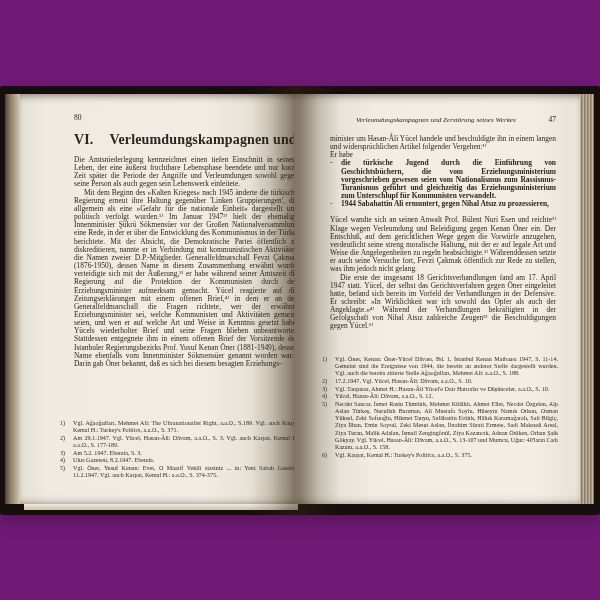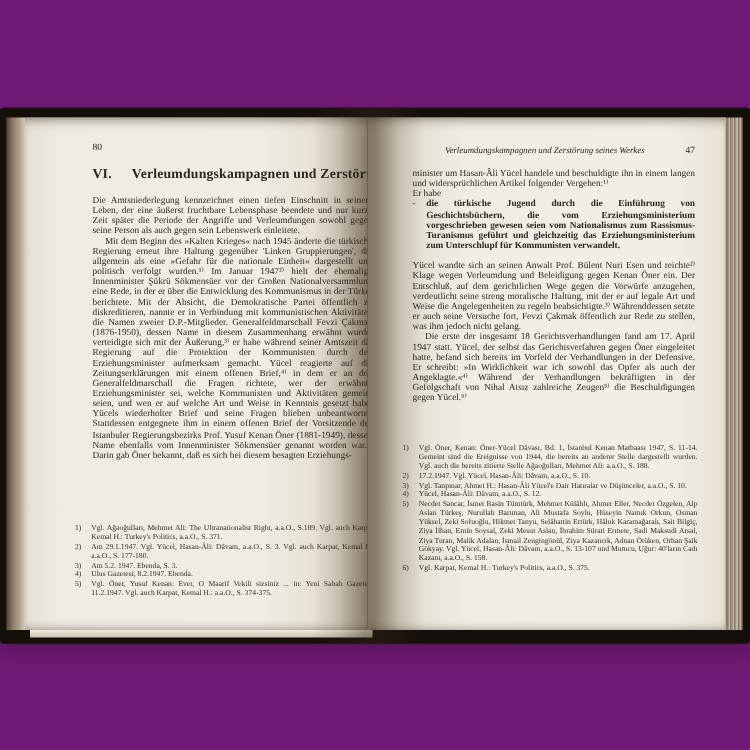--- a/index.html
+++ b/index.html
@@ -20,21 +20,21 @@
         box-shadow:inset 0 7px 9px -6px rgba(40,30,20,.55), inset 0 -6px 8px -6px rgba(40,30,20,.45);}
   .bottom-stack{position:absolute;left:24px;bottom:5px;width:274px;height:6px;
         background:linear-gradient(180deg,#f0ebdf,#c9c1ad);}
   .gutter{position:absolute;left:250px;top:0;width:90px;height:100%;z-index:6;pointer-events:none;
         background:linear-gradient(90deg,rgba(60,44,27,0) 0%,rgba(60,44,27,.16) 24%,rgba(50,36,21,.42) 46%,rgba(50,36,21,.46) 55%,rgba(60,44,27,.18) 76%,rgba(60,44,27,0) 100%);}
   .txt{color:#2b261f;}
   
   .lp-content{position:absolute;left:54px;top:20px;width:224px;}
   .pnum{font-size:7.6px;line-height:8px;}
   .lp-pnum{margin-bottom:13px;}
-  .heading{display:flex;gap:16px;font-weight:bold;font-size:11px;line-height:9px;
+  .heading{display:flex;gap:16px;font-weight:bold;font-size:14px;line-height:9px;
            letter-spacing:.15px;white-space:nowrap;margin-bottom:12px;}
   .para{font-size:7.45px;line-height:8.15px;text-align:justify;}
   .para.indent{text-indent:10px;}
   .footblock{position:absolute;font-size:6.1px;line-height:7.15px;color:#332e26;}
   .lp-foot{left:40px;top:326px;width:240px;}
   .rp-foot{left:28px;top:262px;width:236px;}
   .fn{display:flex;margin-bottom:.5px;}
   .fn-marker{flex:0 0 13px;}
   .fn-text{flex:1;text-align:justify;}
   
@@ -95,20 +95,24 @@
         <div class="rp-header">
           <span class="rh-title">Verleumdungskampagnen und Zerstörung seines Werkes</span>
           <span class="pnum">47</span>
         </div>
         <div class="para">minister um Hasan-Âli Yücel handele und beschuldigte ihn in einem langen und widersprüchlichen Artikel folgender Vergehen:¹⁾</div>
         <div class="list-intro">Er habe</div>
         <div class="li">
           <span class="li-marker">-</span>
           <span class="li-text">die türkische Jugend durch die Einführung von Geschichtsbüchern, die vom Erziehungsministerium vorgeschrieben gewesen seien vom Nationalismus zum Rassismus-Turanismus geführt und gleichzeitig das Erziehungsministerium zum Unterschlupf für Kommunisten verwandelt.</span>
         </div>
+        <div class="li">
+          <span class="li-marker">-</span>
+          <span class="li-text">1944 Sabahattin Ali ermuntert, gegen Nihal Atsız zu prozessieren,</span>
+        </div>
         <div class="para gap8">Yücel wandte sich an seinen Anwalt Prof. Bülent Nuri Esen und reichte²⁾ Klage wegen Verleumdung und Beleidigung gegen Kenan Öner ein. Der Entschluß, auf dem gerichtlichen Wege gegen die Vorwürfe anzugehen, verdeutlicht seine streng moralische Haltung, mit der er auf legale Art und Weise die Angelegenheiten zu regeln beabsichtigte.³⁾ Währenddessen setzte er auch seine Versuche fort, Fevzi Çakmak öffentlich zur Rede zu stellen, was ihm jedoch nicht gelang.</div>
         <div class="para indent">Die erste der insgesamt 18 Gerichtsverhandlungen fand am 17. April 1947 statt. Yücel, der selbst das Gerichtsverfahren gegen Öner eingeleitet hatte, befand sich bereits im Vorfeld der Verhandlungen in der Defensive. Er schreibt: »In Wirklichkeit war ich sowohl das Opfer als auch der Angeklagte.«⁴⁾ Während der Verhandlungen bekräftigten in der Gefolgschaft von Nihal Atsız zahlreiche Zeugen⁵⁾ die Beschuldigungen gegen Yücel.⁶⁾</div>
       </div>
       <div class="footblock rp-foot">
         <div class="fn">
           <span class="fn-marker">1)</span>
           <span class="fn-text">Vgl. Öner, Kenan: Öner-Yücel Dâvası, Bd. 1, İstanbul Kenan Matbaası 1947, S. 11-14. Gemeint sind die Ereignisse von 1944, die bereits an anderer Stelle dargestellt wurden. Vgl. auch die bereits zitierte Stelle Ağaoğulları, Mehmet Ali: a.a.O., S. 188.</span>
         </div>
         <div class="fn">
           <span class="fn-marker">2)</span>

